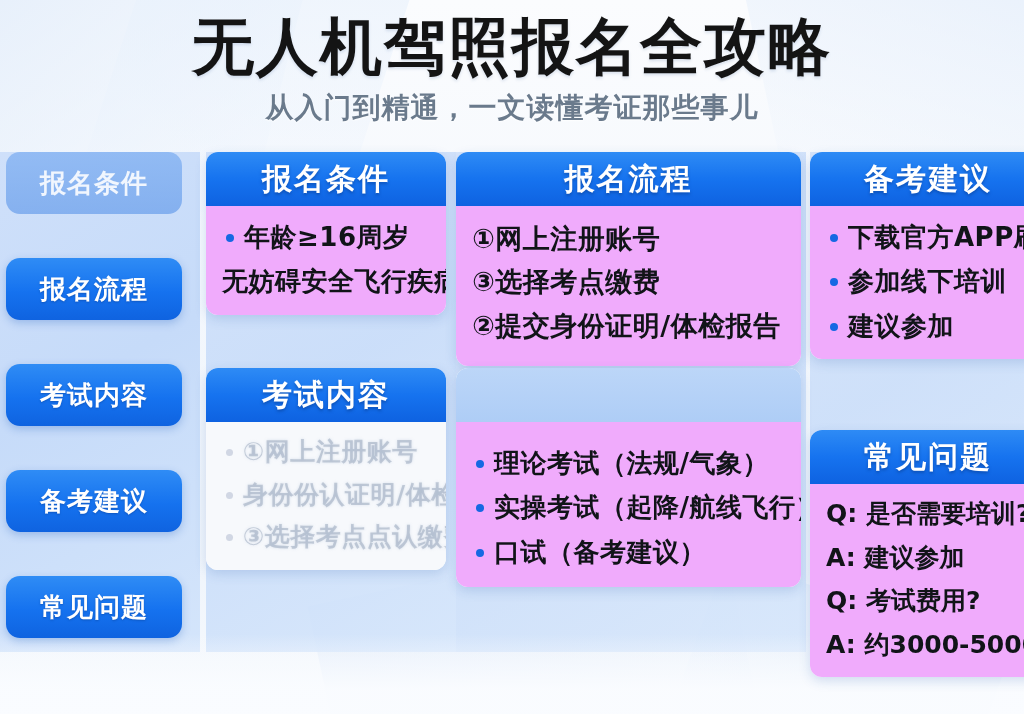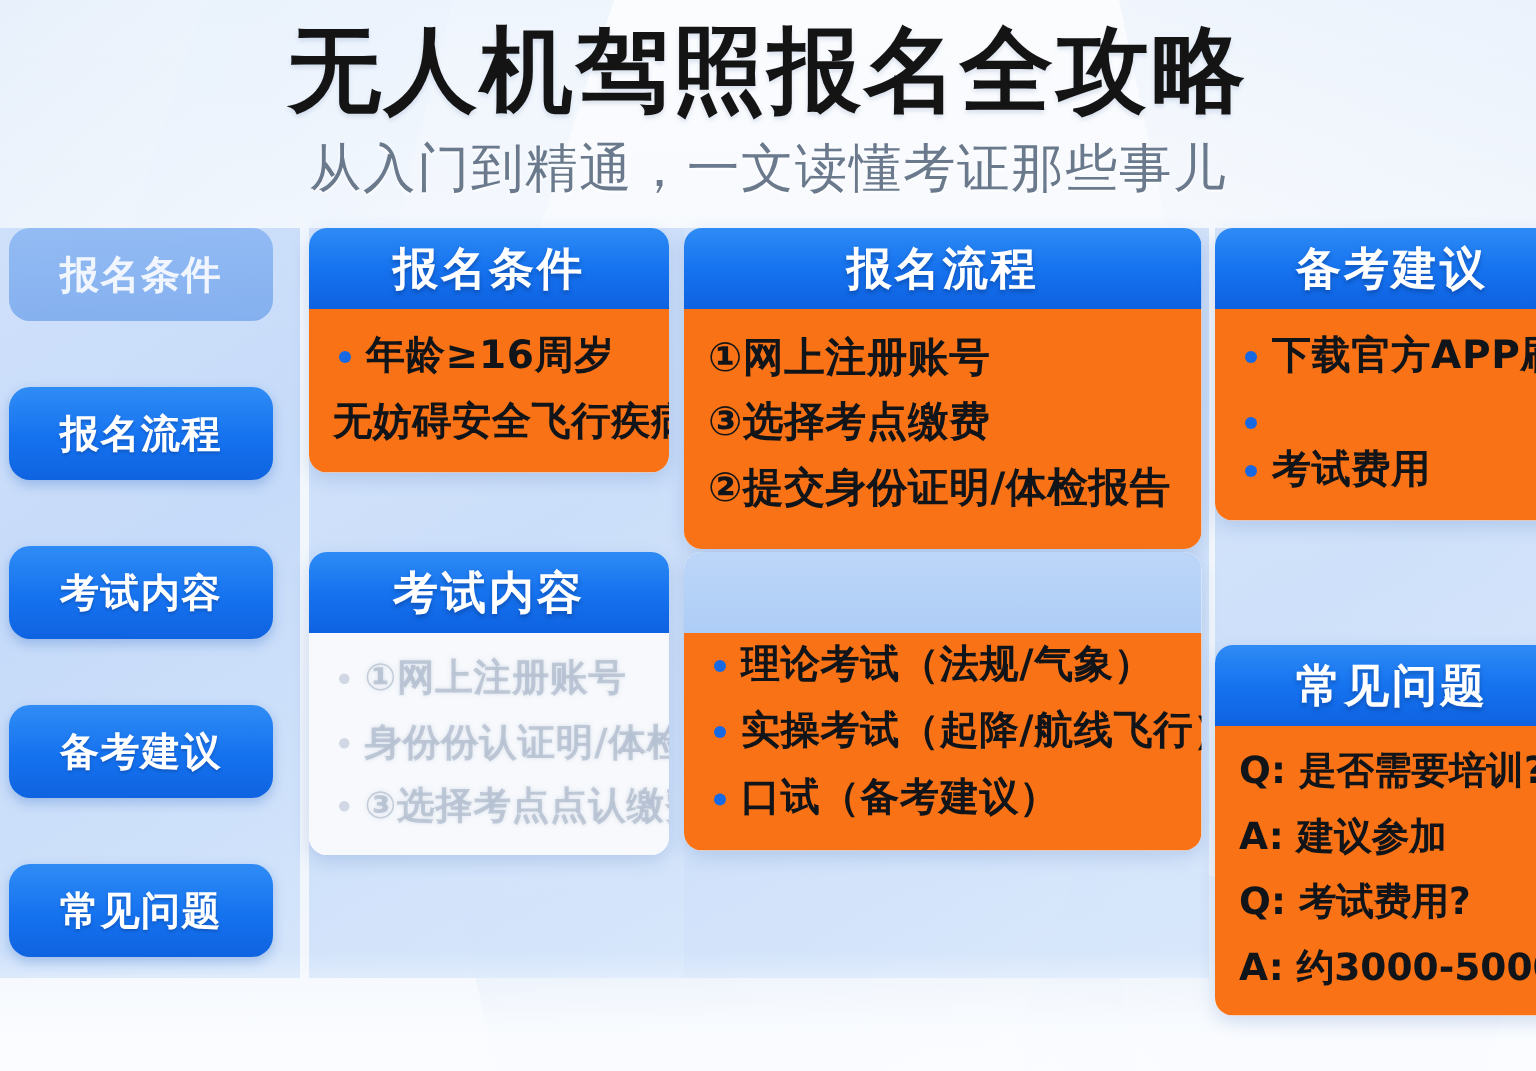--- a/index.html
+++ b/index.html
@@ -87,22 +87,22 @@
     font-size: 62px;
     font-weight: 900;
     letter-spacing: 2px;
     color: #141414;
     text-shadow: 0 2px 3px rgba(80,110,160,.18);
     line-height: 1.08;
   }
   .subtitle {
     margin: 8px 0 0 0;
     font-family: "DejaVu Sans", "Liberation Sans", sans-serif;
-    font-size: 35px;
-    font-weight: 400;
+    font-size: 28px;
+    font-weight: 700;
     letter-spacing: 1px;
     color: #6a7a8c;
     text-shadow: 0 1px 2px rgba(255,255,255,.9);
   }
 
   
   .sidebar {
     position: absolute;
     left: 6px; top: 152px;
     width: 182px;
@@ -156,21 +156,21 @@
     font-size: 30px;
     font-weight: 900;
     color: #ffffff;
     letter-spacing: 2px;
     text-shadow: 0 2px 3px rgba(8,55,135,.5);
   }
   .card-head.blank {
     background: linear-gradient(180deg, #bcd6f8 0%, #aecdf6 100%);
   }
   .card-body {
-    background: #f97316;
+    background: #f0abfc;
     padding: 14px 16px 16px 16px;
   }
   .bullet-row {
     display: flex;
     align-items: flex-start;
     margin-bottom: 10px;
     white-space: nowrap;
   }
   .bullet-row:last-child { margin-bottom: 0; }
   .bullet-dot {
@@ -239,21 +239,21 @@
     white-space: nowrap;
     text-shadow: 0 0 3px rgba(160,180,210,.35);
   }
   .ghost-dot {
     width: 7px; height: 7px;
     border-radius: 50%;
     background: rgba(110,130,165,.28);
     margin: 13px 10px 0 4px;
     flex: 0 0 auto;
   }
-  #card-exam .card-body { padding-top: 4px; padding-bottom: 18px; text-align: center; }
+  #card-exam .card-body { padding-top: 24px; padding-bottom: 18px; text-align: center; }
 </style>
 </head>
 <body>
 
 <div id="stage">
 
   <div class="bg-shape bg-diamond-a"></div>
   <div class="bg-shape bg-diamond-b"></div>
   <div class="bg-shape bg-diamond-c"></div>
   <div class="bg-shape bg-diamond-d"></div>
@@ -317,24 +317,25 @@
     <div class="card-head">
       <span class="card-head-title">备考建议</span>
     </div>
     <div class="card-body">
       <div class="bullet-row">
         <span class="bullet-dot"></span>
         <span class="bullet-text">下载官方APP刷题</span>
       </div>
       <div class="bullet-row">
         <span class="bullet-dot"></span>
-      </div>
-      <div class="bullet-row">
-        <span class="bullet-dot"></span>
-        <span class="bullet-text">考试费用</span>
+        <span class="bullet-text">参加线下培训</span>
+      </div>
+      <div class="bullet-row">
+        <span class="bullet-dot"></span>
+        <span class="bullet-text">建议参加</span>
       </div>
     </div>
   </div>
 
   <div class="card" id="card-exam-ghost">
     <div class="card-head">
       <span class="card-head-title">考试内容</span>
     </div>
     <div class="card-body">
       <div class="bullet-row">

